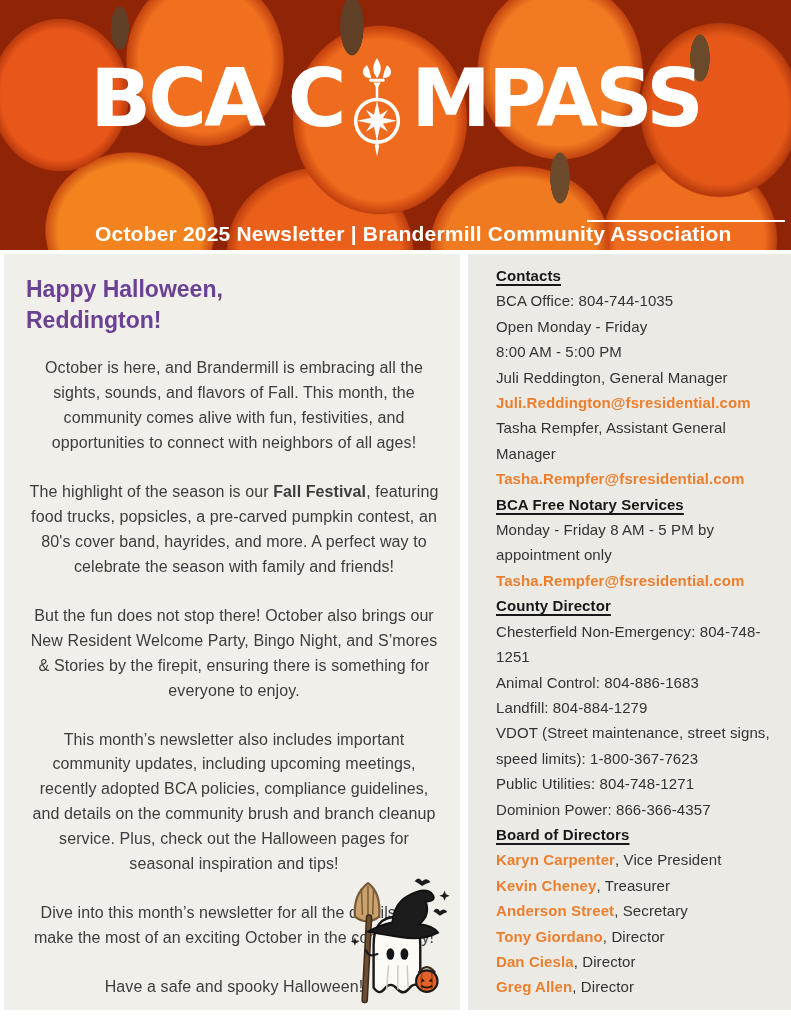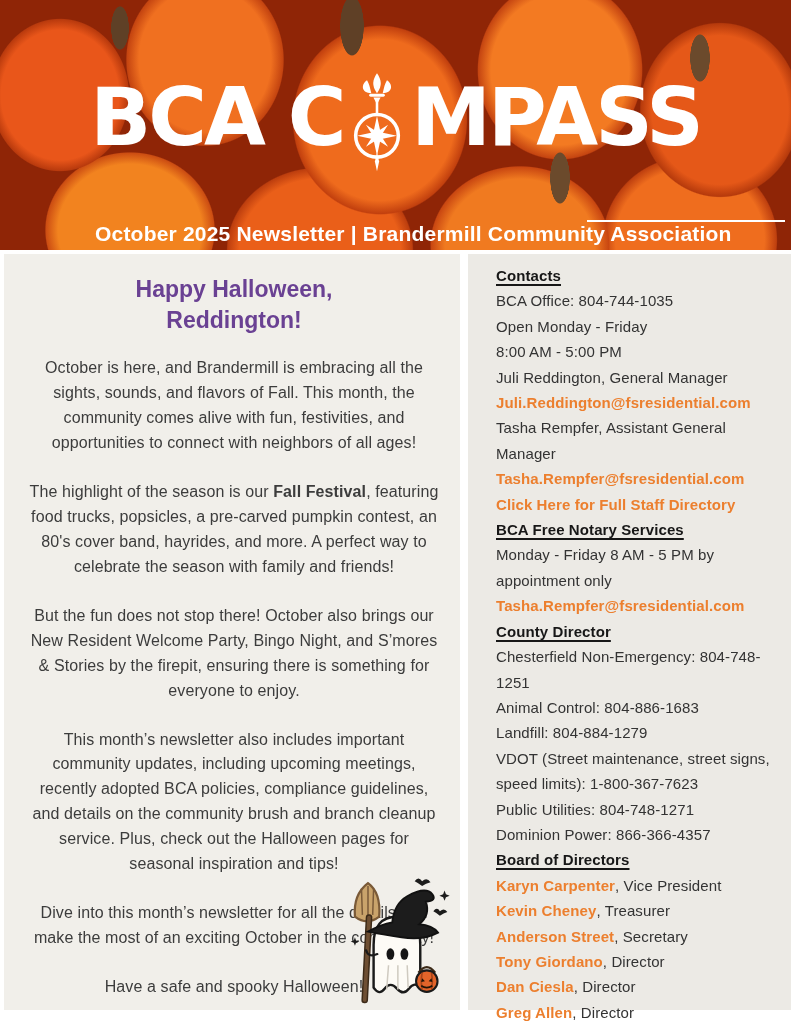--- a/index.html
+++ b/index.html
@@ -24,21 +24,21 @@
       radial-gradient(120px 130px at 380px 120px, #ef6b1d 62%, #c2400e 72%, rgba(0,0,0,0) 73%),
       radial-gradient(115px 125px at 560px 70px, #f37a22 60%, #c54511 71%, rgba(0,0,0,0) 72%),
       radial-gradient(110px 120px at 720px 110px, #e55818 62%, #b63a0c 72%, rgba(0,0,0,0) 73%),
       radial-gradient(120px 110px at 130px 230px, #f2831f 60%, #cc4d12 70%, rgba(0,0,0,0) 71%),
       radial-gradient(130px 115px at 320px 250px, #ea5f19 62%, #bd3e0e 71%, rgba(0,0,0,0) 72%),
       radial-gradient(125px 110px at 520px 245px, #f07a20 60%, #c94711 71%, rgba(0,0,0,0) 72%),
       radial-gradient(120px 115px at 690px 240px, #ef6d1e 62%, #bf400f 72%, rgba(0,0,0,0) 73%);
   }
   .hero-title{
     position:absolute;left:0;top:52px;width:791px;height:130px;
-    display:flex;align-items:center;justify-content:center;
+    display:flex;justify-content:center;
     color:#ffffff;
     font-family:"DejaVu Sans", sans-serif;
     font-weight:800;font-size:80px;letter-spacing:-3px;
     white-space:nowrap;
   }
   .hero-title .compass{margin:0 2px;transform:translateY(6px);}
   .hero-sub{
     position:absolute;left:95px;top:222px;
     color:#ffffff;font-weight:bold;font-size:21px;letter-spacing:.2px;text-align:right;
   }
@@ -50,21 +50,21 @@
     position:absolute;left:4px;top:254px;width:456px;height:756px;
     background:#f1efea;box-sizing:border-box;
     padding:18px 18px 0 22px;
   }
   .right-card{
     position:absolute;left:468px;top:254px;width:323px;height:756px;
     background:#eceae5;box-sizing:border-box;
     padding:9px 12px 0 28px;
   }
   .article-heading{
-    text-align:center;color:#6a4193;font-weight:bold;
+    color:#6a4193;font-weight:bold;
     font-size:23px;line-height:1.35;margin:2px 0 20px 0;
   }
   .para{
     color:#3c3c3c;font-size:16px;line-height:1.56;letter-spacing:.1px;
     margin:0 0 24px 0;
     text-align:center;
   }
   .para .b{font-weight:bold;}
   
   .sb-line{
@@ -158,21 +158,20 @@
 <div class="right-card">
   <div>
       <div class="sb-line sb-header">Contacts</div>
       <div class="sb-line">BCA Office: 804-744-1035</div>
       <div class="sb-line">Open Monday - Friday</div>
       <div class="sb-line">8:00 AM - 5:00 PM</div>
       <div class="sb-line">Juli Reddington, General Manager</div>
       <div class="sb-line"><a class="accent">Juli.Reddington@fsresidential.com</a></div>
       <div class="sb-line">Tasha Rempfer, Assistant General Manager</div>
       <div class="sb-line"><a class="accent">Tasha.Rempfer@fsresidential.com</a></div>
-      <div class="sb-line"><a class="accent">Click Here for Full Staff Directory</a></div>
       <div class="sb-line sb-header">BCA Free Notary Services</div>
       <div class="sb-line">Monday - Friday 8 AM - 5 PM by appointment only</div>
       <div class="sb-line"><a class="accent">Tasha.Rempfer@fsresidential.com</a></div>
       <div class="sb-line sb-header">County Director</div>
       <div class="sb-line">Chesterfield Non-Emergency: 804-748-1251</div>
       <div class="sb-line">Animal Control: 804-886-1683</div>
       <div class="sb-line">Landfill: 804-884-1279</div>
       <div class="sb-line">VDOT (Street maintenance, street signs, speed limits): 1-800-367-7623</div>
       <div class="sb-line">Public Utilities: 804-748-1271</div>
       <div class="sb-line">Dominion Power: 866-366-4357</div>

